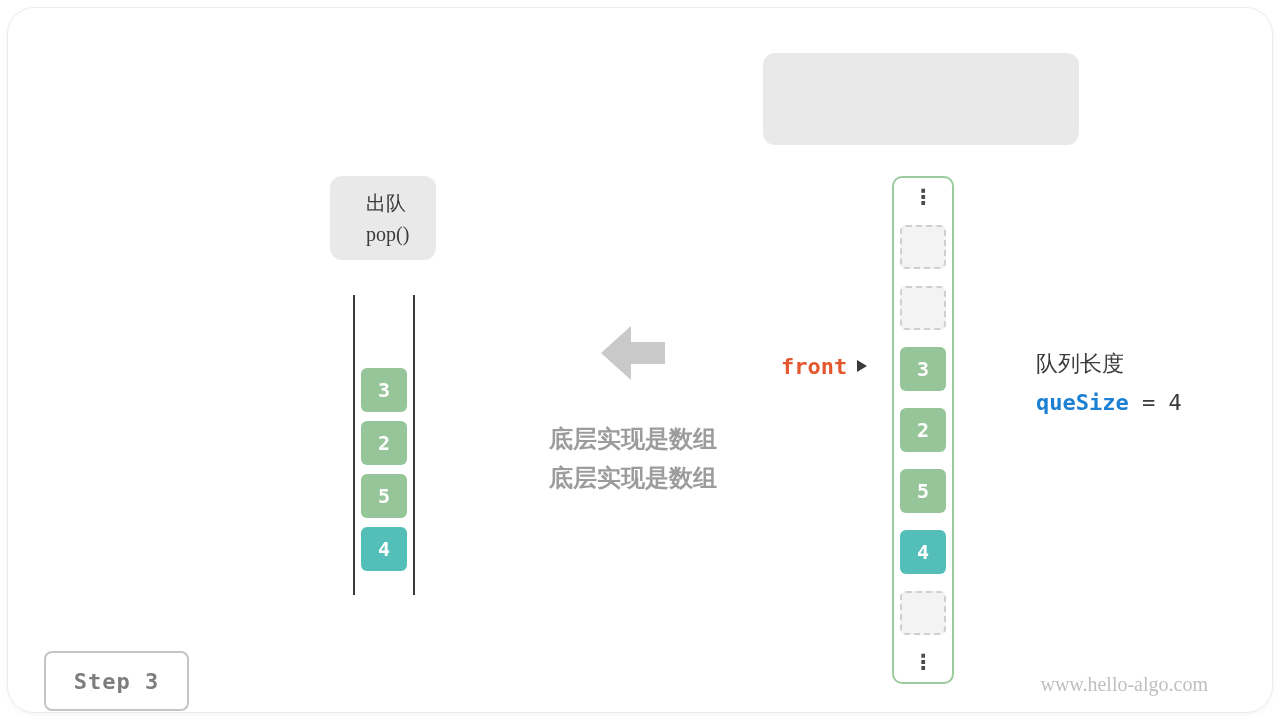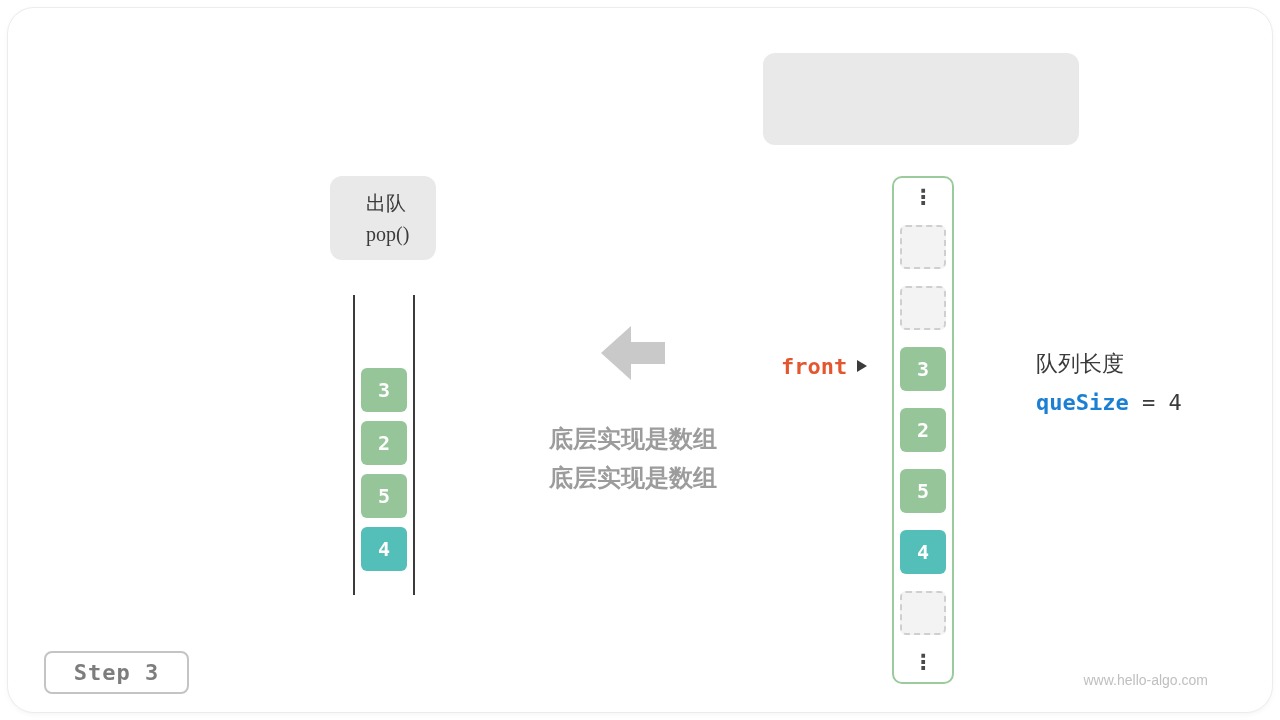--- a/index.html
+++ b/index.html
@@ -54,27 +54,27 @@
          display:flex;flex-direction:column;align-items:center;justify-content:space-between;padding:9px 0;}
   .dots{color:#4a4a4a;font-size:21px;font-weight:bold;line-height:1;flex:0 0 auto;}
 
   
   .qlen{position:absolute;left:1028px;top:341px;white-space:nowrap;}
   .qlen .l1{color:var(--text-dark);font-size:22px;margin-bottom:11px;font-family:Liberation Mono, monospace;}
   .qlen .l2{font-family:"DejaVu Sans Mono",monospace;font-size:22px;color:var(--text-dark);text-align:right;}
   .qlen .l2 .qs{color:var(--blue);font-weight:bold;}
 
   
-  .step{position:absolute;left:36px;top:643px;width:145px;height:43px;background:#fff;
+  .step{position:absolute;left:36px;top:643px;width:145px;height:60px;background:#fff;
         border:2px solid #C4C4C4;border-radius:8px;display:flex;align-items:center;justify-content:center;
         color:var(--step-text);font-family:"DejaVu Sans Mono",monospace;font-weight:bold;font-size:22px;letter-spacing:1px;}
 
   
-  .wm{position:absolute;right:64px;bottom:24px;color:var(--watermark);
-      font-family:Liberation Sans, sans-serif;font-size:14px;}
+  .wm{position:absolute;right:64px;bottom:16px;color:var(--watermark);
+      font-family:Liberation Serif, serif;font-size:20px;}
 </style>
 </head>
 <body>
 
 <div class="canvas">
 
   <div class="instr">
   </div>
 
   <div class="opbox">

